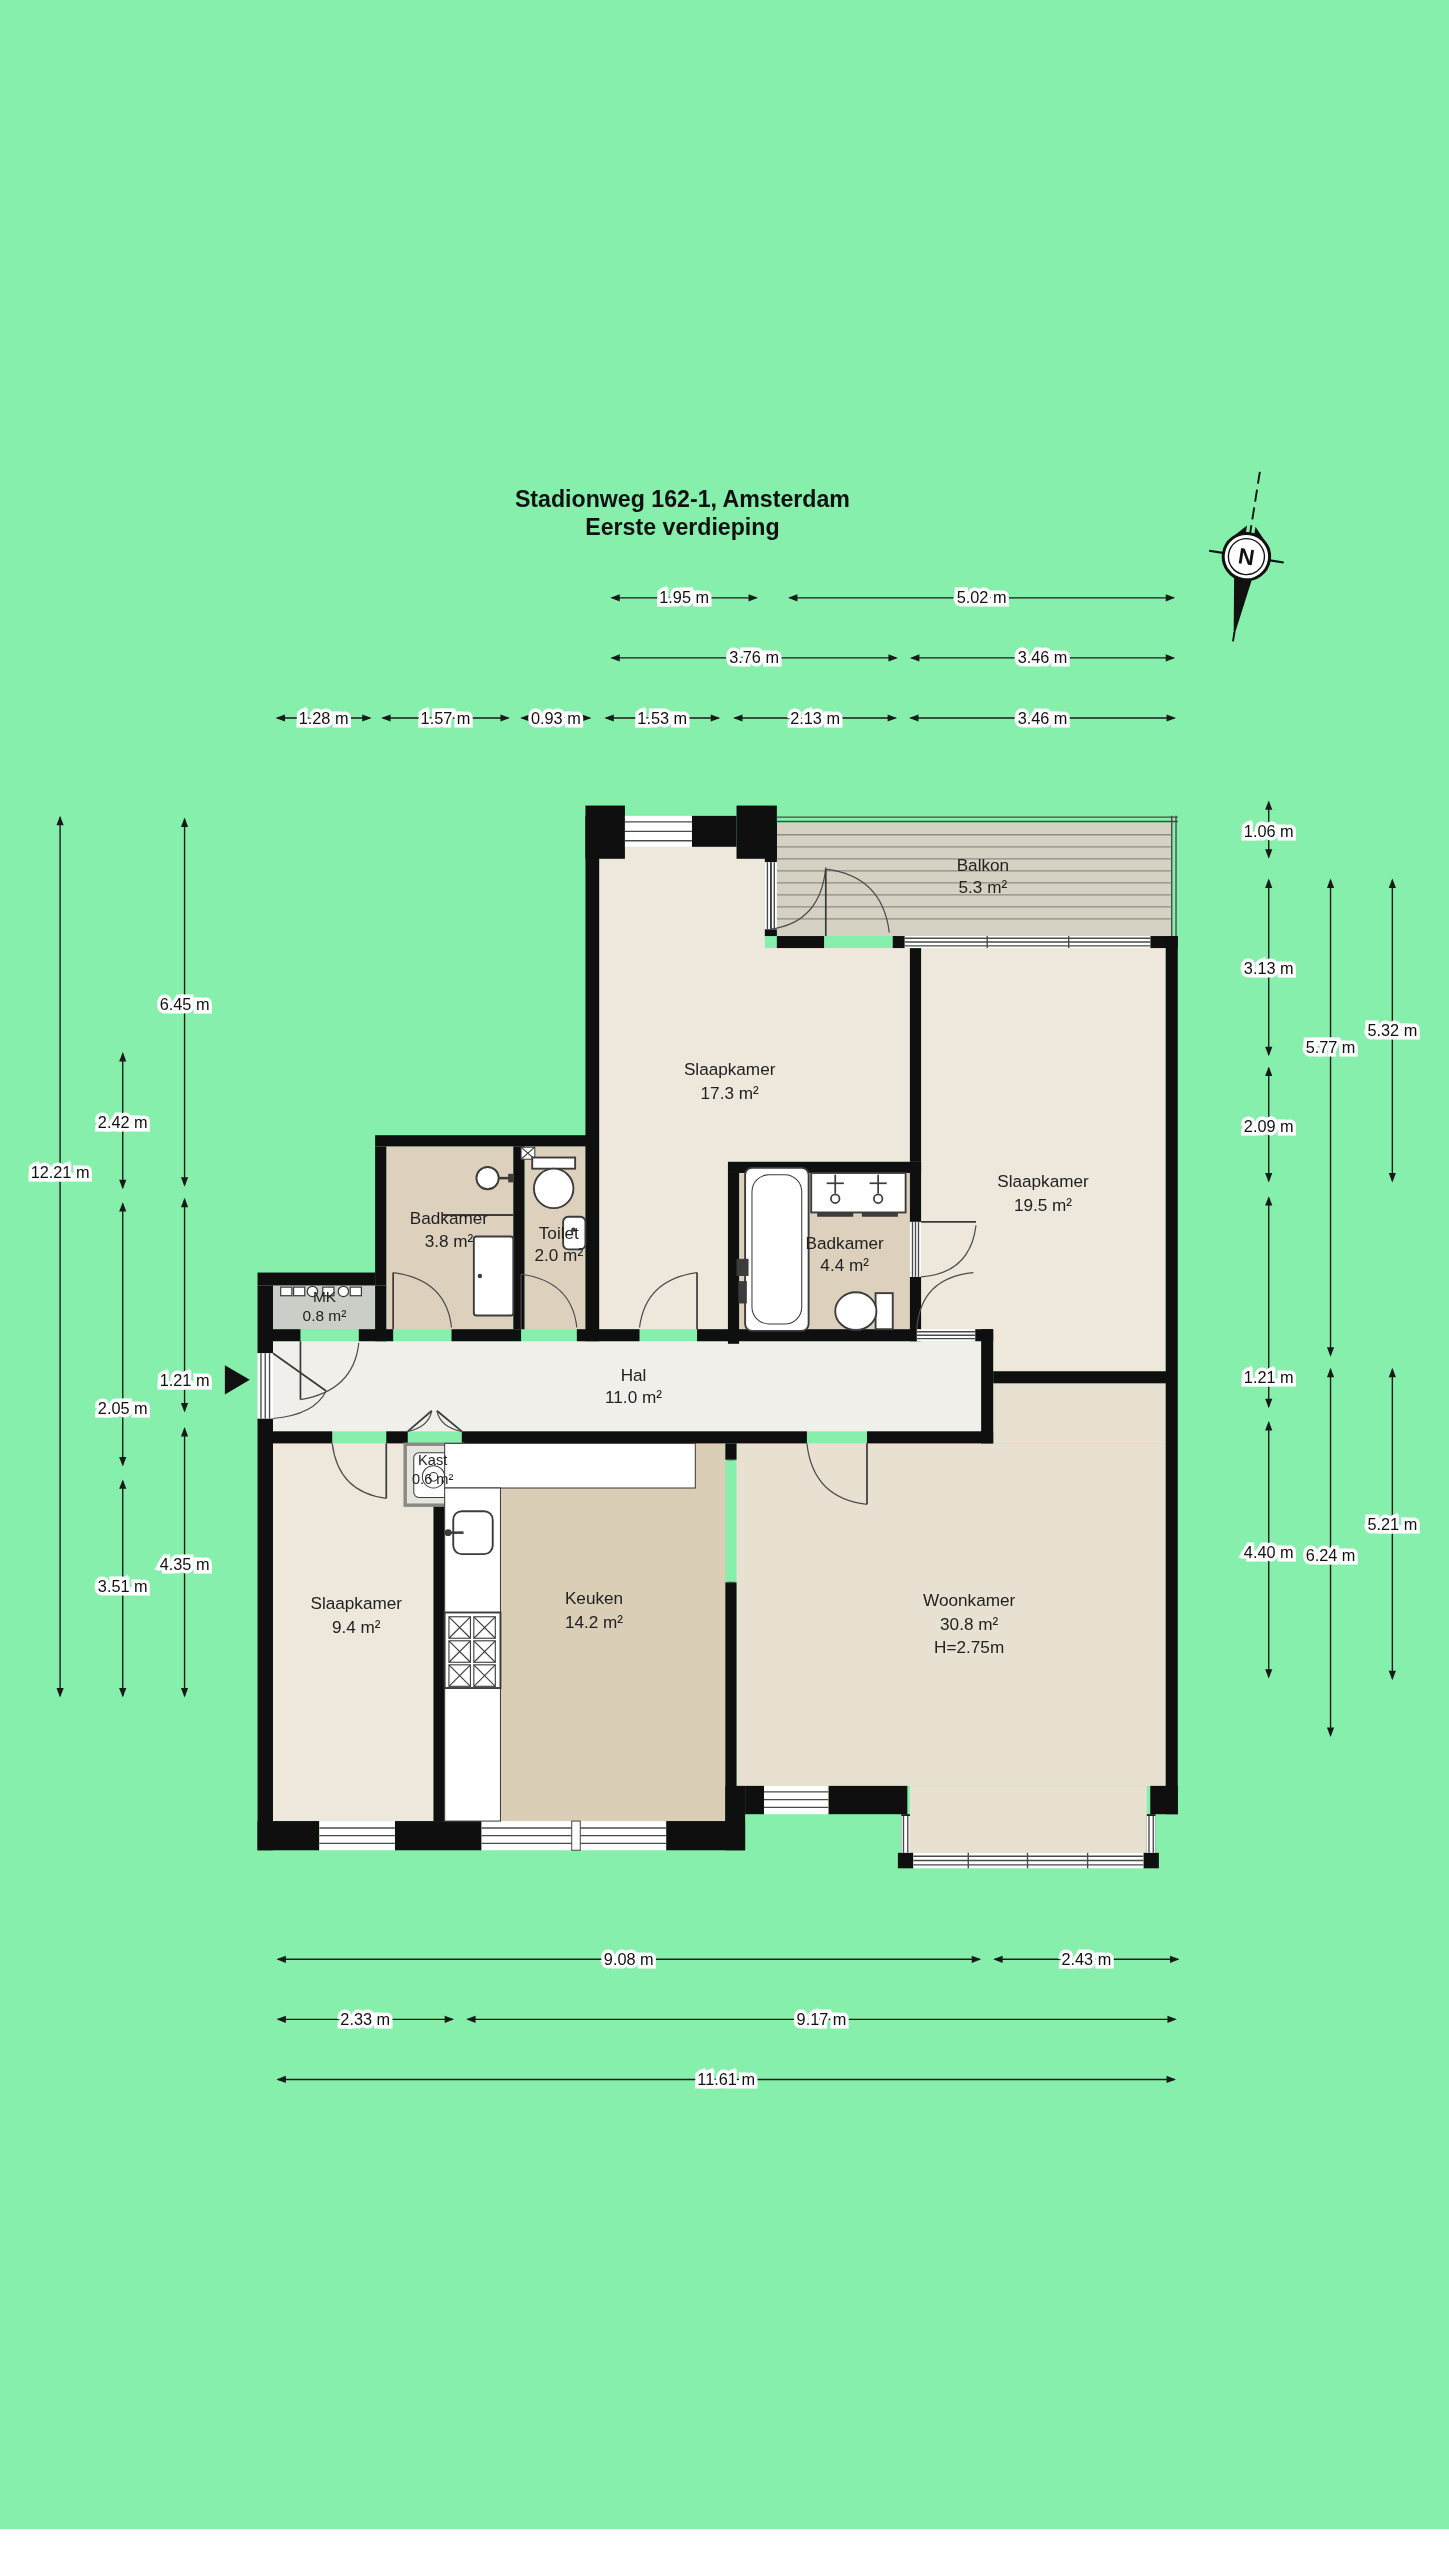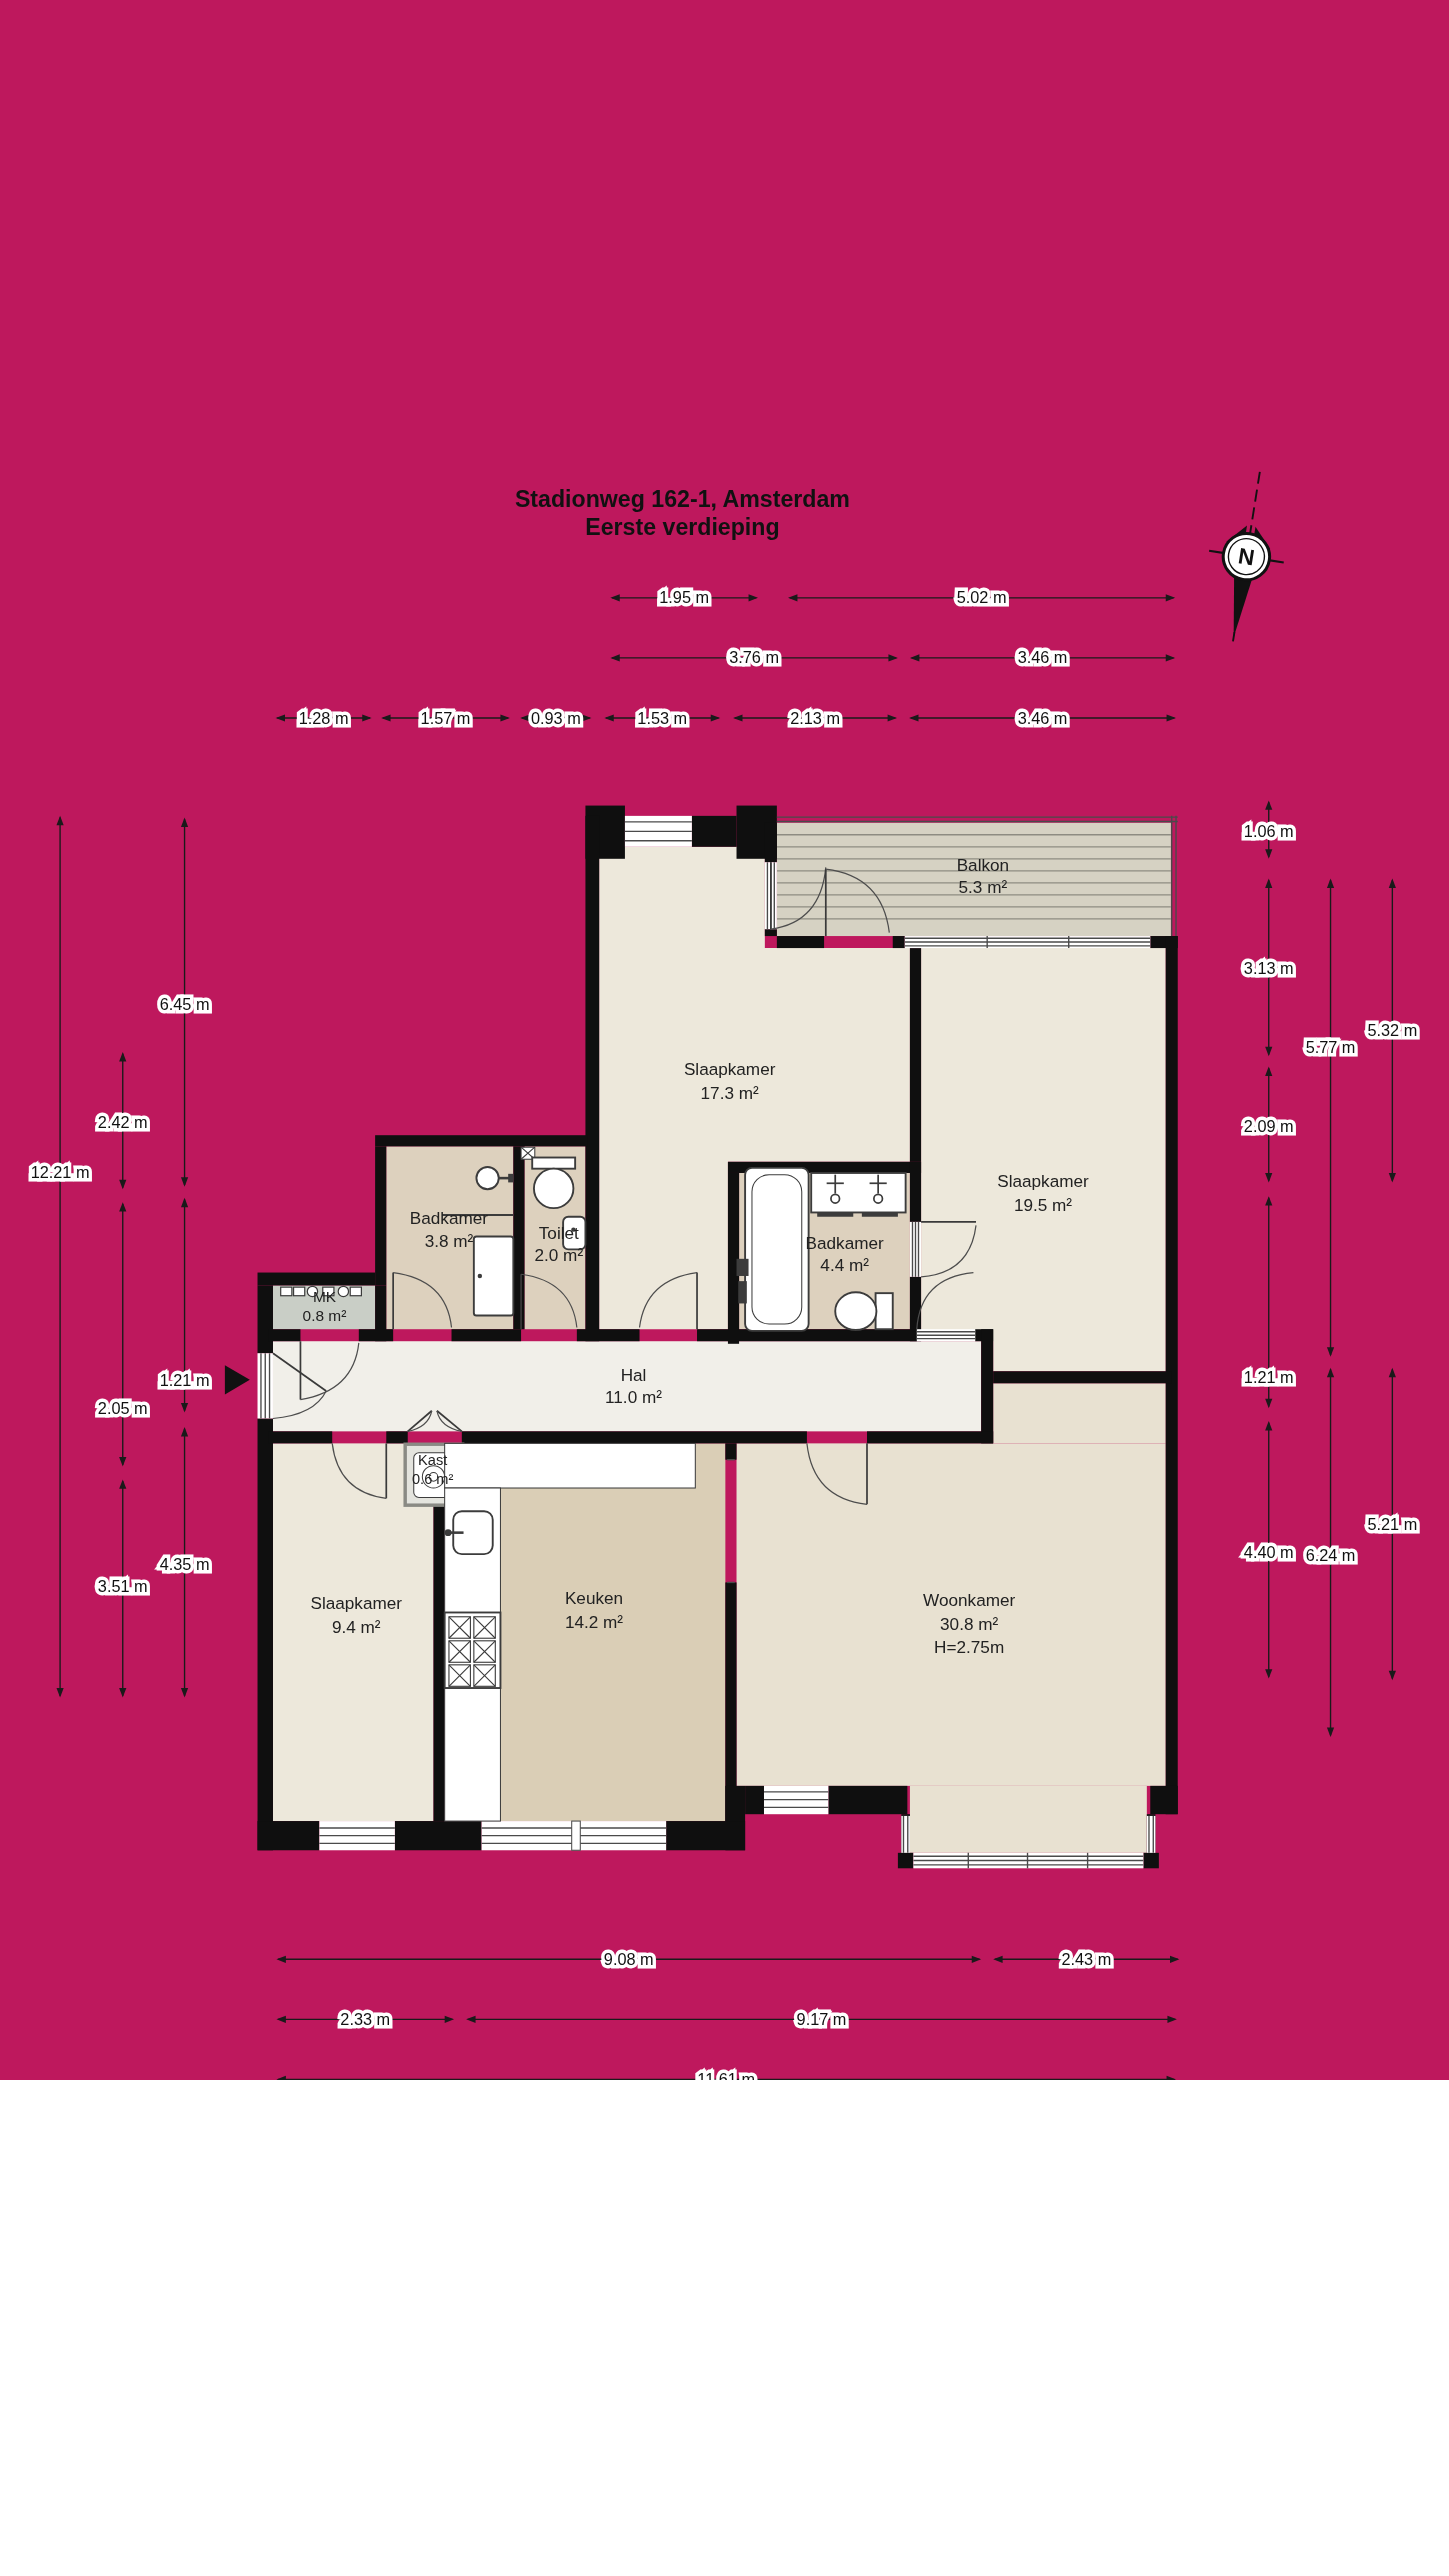--- a/index.html
+++ b/index.html
@@ -1,16 +1,16 @@
 <!DOCTYPE html>
 <html style="font-size:13.7px"><head>
 <meta charset="utf-8">
 <style>
   html,body{margin:0;padding:0;background:#ffffff;}
-  .stage{width:1449px;height:2080px;position:relative;background:#be185d;text-align:right;}
+  .stage{width:1449px;height:2529px;position:relative;background:#86efac;text-align:right;}
   svg{display:block;}
   svg text{font-family:"Liberation Sans", sans-serif;}
   .title-text{font-size:27px;font-weight:bold;fill:#111;}
   .room-label{fill:#222;}
   .dim-line{stroke:#1a1a1a;stroke-width:1.6;}
   .dim-arrow{fill:#1a1a1a;}
   .dim-label{font-size:19px;fill:#111;stroke:#ffffff;stroke-width:8;paint-order:stroke;}
   .wall{fill:#0f0f0f;}
   .winline{stroke:#4a4a4a;stroke-width:1.6;fill:none;}
   .winbox{fill:#ffffff;}

